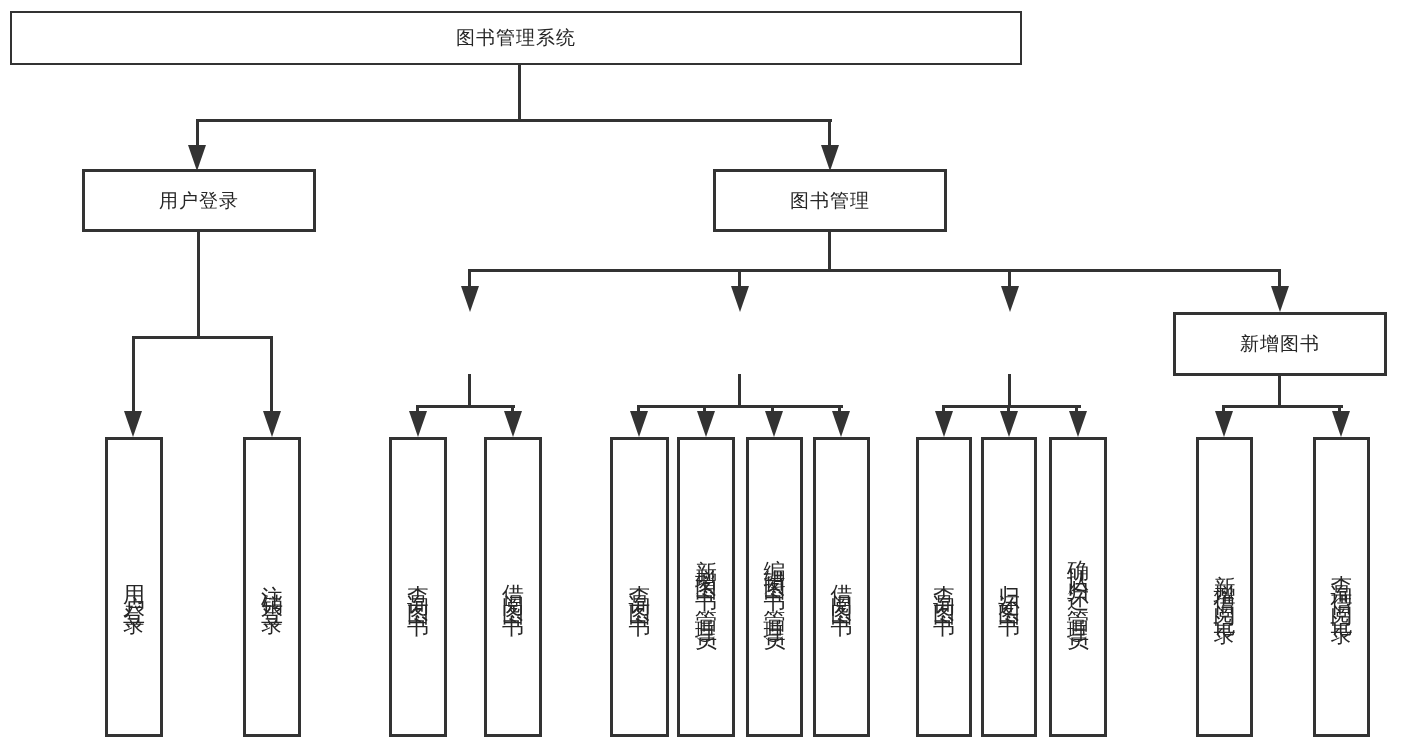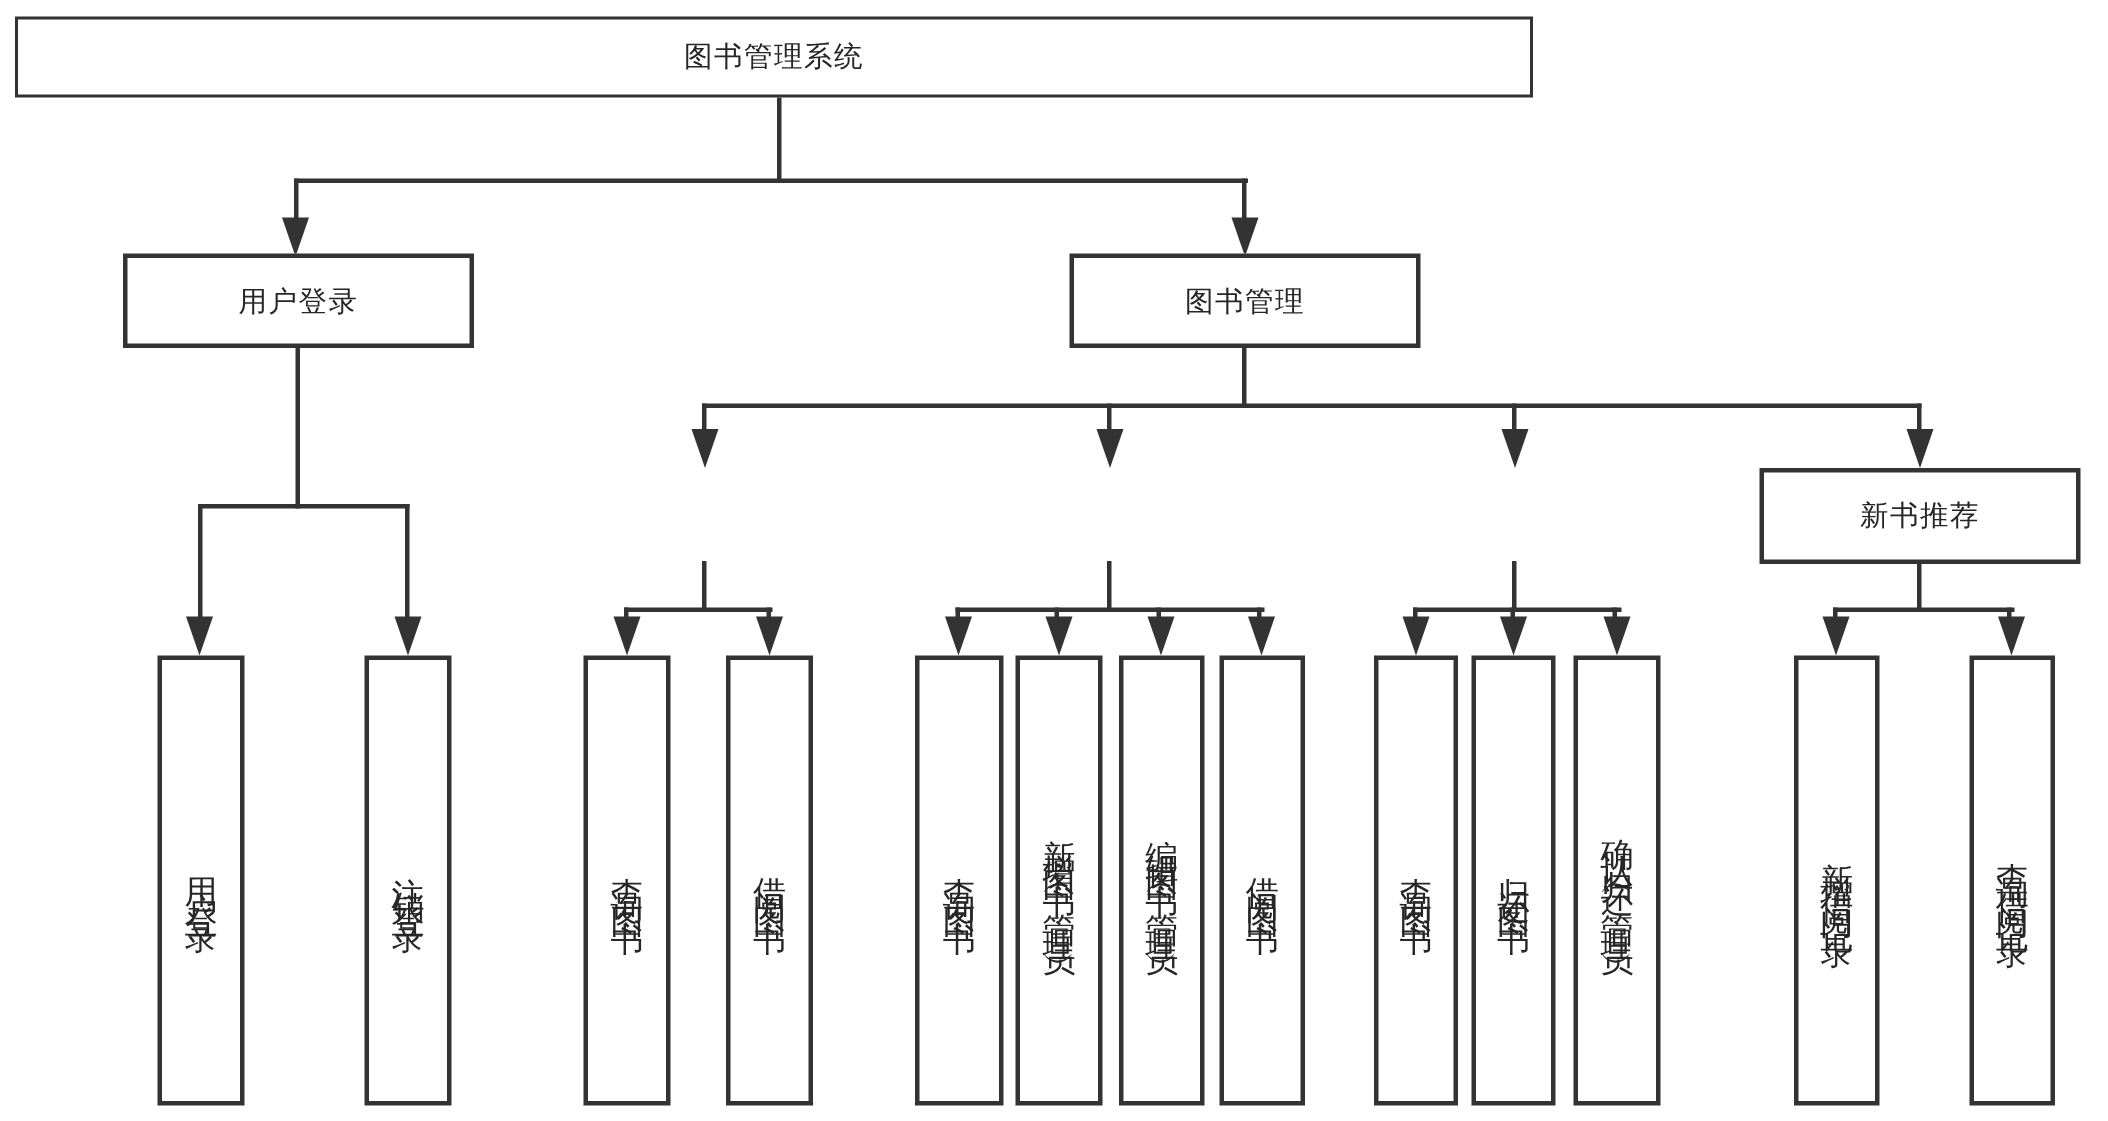--- a/index.html
+++ b/index.html
@@ -110,21 +110,21 @@
   <div class="vl" style="left:468px; top:269px; height:21px;"></div>
   <div class="vl" style="left:738px; top:269px; height:21px;"></div>
   <div class="vl" style="left:1008px; top:269px; height:21px;"></div>
   <div class="vl" style="left:1278px; top:269px; height:21px;"></div>
   <div class="ar" style="left:461px; top:286px;"></div>
   <div class="ar" style="left:731px; top:286px;"></div>
   <div class="ar" style="left:1001px; top:286px;"></div>
   <div class="ar" style="left:1271px; top:286px;"></div>
 
   <div class="box" style="left:1173px; top:312px; width:214px; height:64px;">
-    <span>新书推荐</span>
+    <span>新增图书</span>
   </div>
 
   <div class="vl" style="left:468px; top:374px; height:34px;"></div>
   <div class="hl" style="left:416px; top:405px; width:99px;"></div>
   <div class="vl" style="left:416px; top:405px; height:11px;"></div>
   <div class="vl" style="left:511px; top:405px; height:11px;"></div>
   <div class="ar" style="left:409px; top:411px;"></div>
   <div class="ar" style="left:504px; top:411px;"></div>
 
   <div class="vl" style="left:738px; top:374px; height:34px;"></div>

